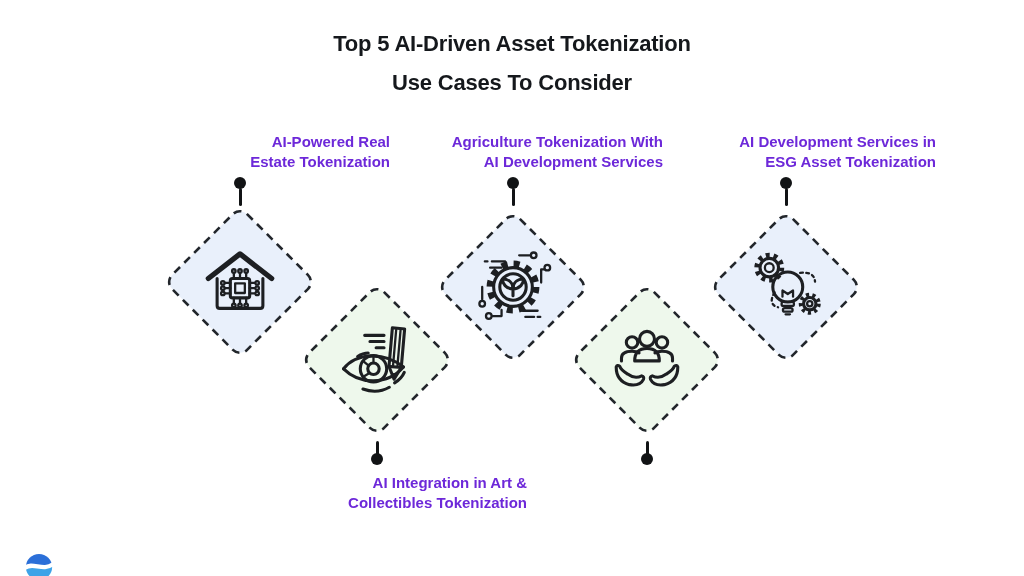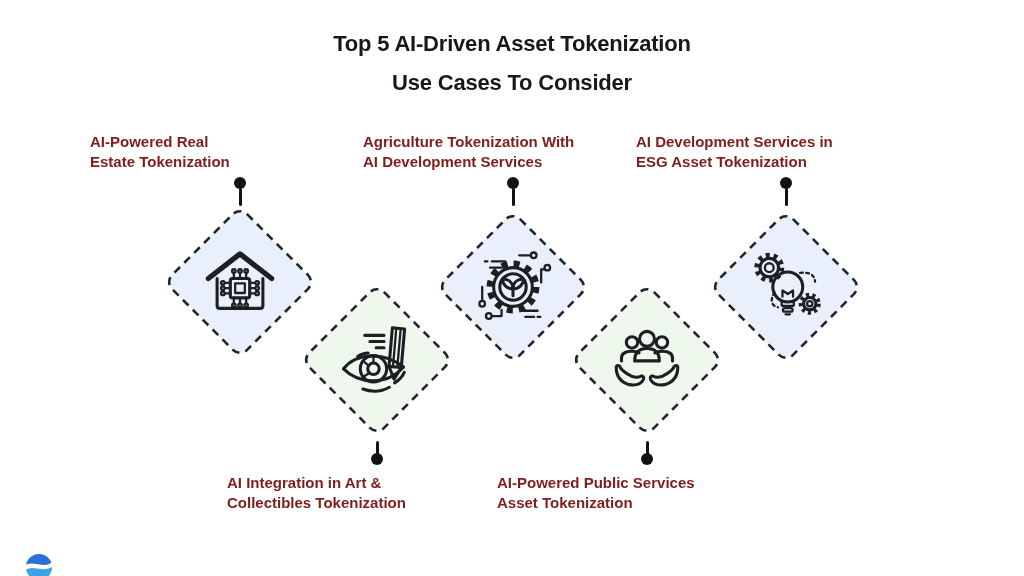--- a/index.html
+++ b/index.html
@@ -20,25 +20,25 @@
     line-height: 39px;
     font-weight: 700;
     color: #15181c;
     letter-spacing: -0.2px;
     white-space: pre-line;
   }
 
   .case-label {
     position: absolute;
     width: 300px;
-    text-align: left;
+    text-align: right;
     font-size: 15px;
     line-height: 19.5px;
     font-weight: 700;
-    color: #7f1d1d;
+    color: #6d28d9;
     white-space: pre-line;
   }
 
   .dot {
     position: absolute;
     width: 12px; height: 12px;
     border-radius: 50%;
     background: #111315;
   }
   .stem {
@@ -172,22 +172,20 @@
       <path class="ic" d="M21 51 V48 Q21 40 33 40 Q38 40 41 42"></path>
       <path class="ic" d="M79 51 V48 Q79 40 67 40 Q62 40 59 42"></path>
       <circle class="ic" cx="50" cy="26" r="8.5" fill="#eef8ec"></circle>
       <path class="ic" d="M36 51 Q36 37 50 37 Q64 37 64 51 Z" fill="#eef8ec"></path>
       <path class="ic" d="M15 58 Q15 74 30 78 Q42 80 46 72 Q47 69 44 68 Q36 72 28 66 Q20 61 19 57 Q16 55 15 58 Z"></path>
       <path class="ic" d="M85 58 Q85 74 70 78 Q58 80 54 72 Q53 69 56 68 Q64 72 72 66 Q80 61 81 57 Q84 55 85 58 Z"></path>
     </svg>
   </div>
   <div class="stem" style="left:645.5px; top:441px; height:15px;"></div>
   <div class="dot" style="left:641px; top:453px;"></div>
-  <div class="case-label" style="left:497px; top:473px;">AI-Powered Public Services
-Asset Tokenization</div>
 
   <div class="case-label" style="left:636px; top:132px;">AI Development Services in
 ESG Asset Tokenization</div>
   <div class="dot" style="left:780px; top:177px;"></div>
   <div class="stem" style="left:784.5px; top:188px; height:18px;"></div>
   <svg class="diamond-svg" style="left:706px; top:207px;" width="160" height="160">
     <rect x="27" y="27" width="106" height="106" rx="10" transform="rotate(45 80 80)" fill="#e9f0fb" stroke="#22262b" stroke-width="2.6" stroke-dasharray="8 6"></rect>
   </svg>
   <div class="icon" style="left:742px; top:243px;">
     <svg viewBox="0 0 100 100">

